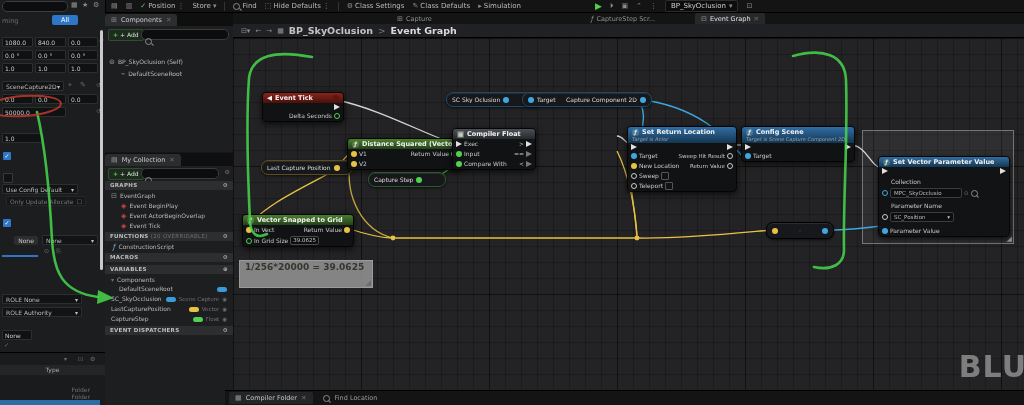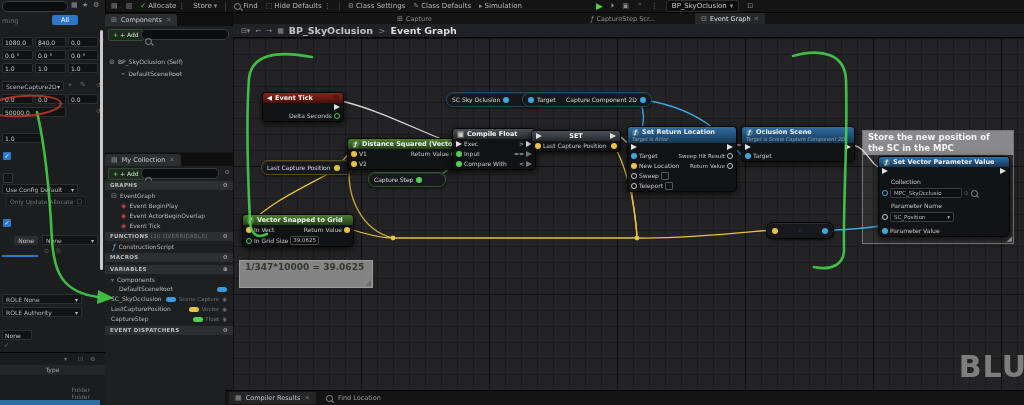--- a/index.html
+++ b/index.html
@@ -70,21 +70,21 @@
 </head>
 <body>
 
 <div id="app">
 
   <div id="toolbar" class="abs">
     <span class="tico">▤</span>
     <span class="tico">▥</span>
     <span class="tbtn">
         <span class="tico" style="color:#57c94f">✓</span>
-        <span>Allocate</span>
+        <span>Position</span>
         <span class="tico">⋮</span>
       </span>
     <span class="tbtn">
         <span>Store</span>
         <span class="tico">▾</span>
       </span>
     <span class="sep"></span>
     <span class="tbtn">
         <span class="mag"></span>
         <span>Find</span>
@@ -351,26 +351,25 @@
           <path d="M384,113 C395,135 402,168 404,197" stroke="#e8c242"></path>
           <path d="M160,200 C130,193 112,160 117,124" stroke="#e8c242" opacity=".8"></path>
           <path d="M201,140 C211,136 216,130 222,127" stroke="#52d052"></path>
           <path d="M222,115 L224,116" stroke="#52d052"></path>
           <circle cx="160" cy="200" r="2.4" fill="#e8c242"></circle>
           <circle cx="404" cy="200" r="2.4" fill="#e8c242"></circle>
         </g>
       </svg>
 
       <div class="comment" style="left:629px;top:92px;width:150px;height:112px">
-        <div class="chead">Store the new position of  the SC in the MPC</div>
         <span class="abs" style="right:1px;bottom:0;color:#9a9a9a;font-size:7px">◢</span>
       </div>
 
       <div class="comment" style="left:6px;top:222px;width:132px;height:26px;background:rgba(165,165,165,.75)">
-        <div class="chead" style="background:transparent;color:#33382e;font-size:9px">1/347*10000 = 39.0625</div>
+        <div class="chead" style="background:transparent;color:#33382e;font-size:9px">1/256*20000 = 39.0625</div>
         <span class="abs" style="right:1px;bottom:0;color:#6a6a6a;font-size:7px">◢</span>
       </div>
 
       <div class="node" style="left:29px;top:54px;width:80px">
         <div class="nhead red">
             <span>◀</span>
             <span>Event Tick</span>
             <span class="grow"></span>
             <span style="width:6px;height:6px;border-radius:50%;background:#5e1410"></span>
           </div>
@@ -409,21 +408,21 @@
       </div>
 
       <div class="getter" style="left:135px;top:134px;width:66px;border-color:#2c5a2c;z-index:3">
         <span class="nw">Capture Step</span>
           <span class="pin pf"></span>
       </div>
 
       <div class="node" style="left:219px;top:90px;width:82px">
         <div class="nhead gray">
             <span class="fico" style="font-style:normal;border-radius:1px;background:rgba(255,255,255,.25)">▦</span>
-            <span>Compile Float</span>
+            <span>Compiler Float</span>
           </div>
         <div class="prow">
             <span class="exec"></span>
             <span>Exec</span>
             <span class="grow"></span>
             <span>&gt;</span>
             <span class="exec"></span>
           </div>
         <div class="prow">
             <span class="pin pf"></span>
@@ -434,33 +433,20 @@
           </div>
         <div class="prow">
             <span class="pin pf"></span>
             <span>Compare With</span>
             <span class="grow"></span>
             <span>&lt;</span>
             <span class="exec" style="border-left-color:#777"></span>
           </div>
       </div>
 
-      <div class="node" style="left:298px;top:92px;width:88px">
-        <div class="nhead gray">
-            <span class="exec"></span>
-            <span class="grow" style="text-align:center">SET</span>
-            <span class="exec"></span>
-          </div>
-        <div class="prow">
-            <span class="pin pv"></span>
-            <span class="nw">Last Capture Position</span>
-            <span class="grow"></span>
-            <span class="pin pv"></span>
-          </div>
-      </div>
 
       <div class="getter" style="left:213px;top:54px;width:84px;border-color:#1e4a66">
         <span class="nw">SC Sky Oclusion</span>
           <span class="pin po"></span>
       </div>
 
       <div class="getter" style="left:289px;top:54px;width:118px;border-color:#1e4a66">
         <span class="pin po"></span>
           <span>Target</span>
           <span class="grow"></span>
@@ -504,21 +490,21 @@
             <span class="pin h pb"></span>
             <span>Teleport</span>
             <span style="width:6px;height:6px;border:1px solid #555;border-radius:1px"></span>
           </div>
       </div>
 
       <div class="node" style="left:508px;top:88px;width:112px">
         <div class="nhead blue" style="display:block">
             <span style="display:flex;gap:3px;align-items:center">
               <span class="fico">ƒ</span>
-              <span>Oclusion Scene</span>
+              <span>Config Scene</span>
             </span>
             <span class="sub nw">Target is Scene Capture Component 2D</span>
           </div>
         <div class="prow">
             <span class="exec"></span>
             <span class="grow"></span>
             <span class="exec"></span>
           </div>
         <div class="prow">
             <span class="pin po"></span>
@@ -588,21 +574,21 @@
           <span class="pin po"></span>
       </div>
 
       <div id="watermark" class="abs">BLU</div>
     </div>
   </div>
 
   <div id="bottombar" class="abs">
     <div class="bbtab">
         <span class="tico">▦</span>
-        <span>Compiler Results</span>
+        <span>Compiler Folder</span>
         <span class="dim">✕</span>
       </div>
     <div class="tbtn">
         <span class="mag"></span>
         <span style="margin-left:3px">Find Location</span>
       </div>
   </div>
 
   <svg class="abs" style="left:0;top:0;z-index:50;pointer-events:none" width="1024" height="405">
     <g fill="none" stroke="#46d24b" stroke-width="2.6" stroke-linecap="round" opacity=".88">

